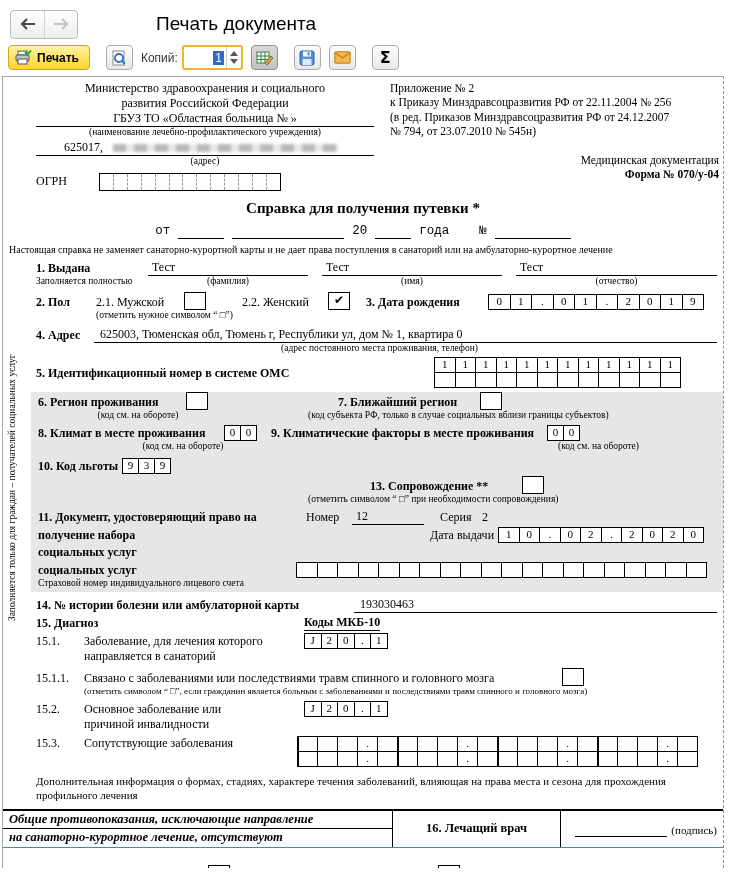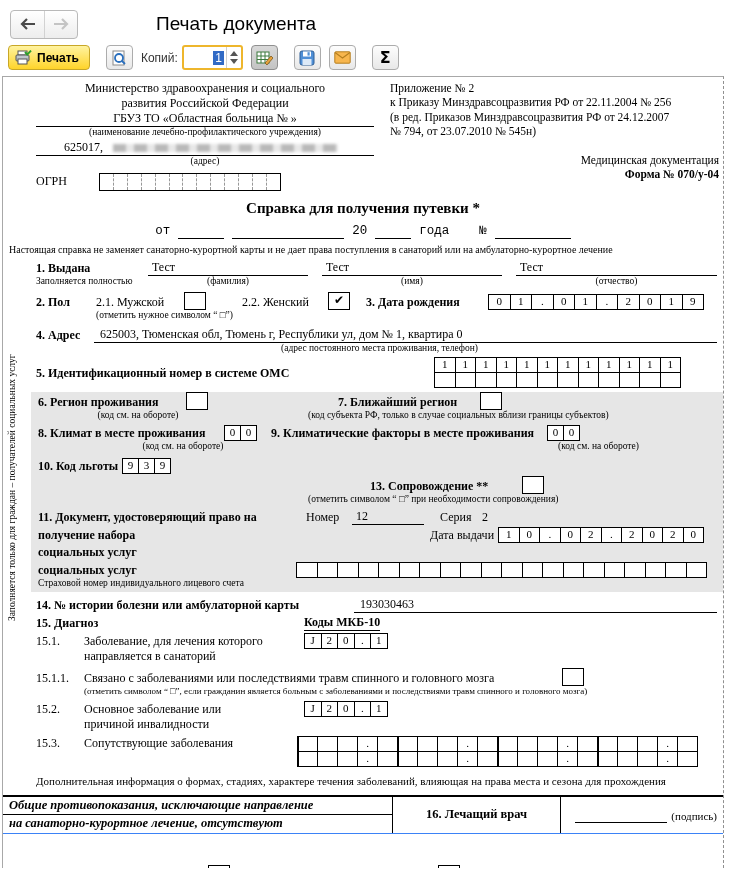--- a/index.html
+++ b/index.html
@@ -537,20 +537,23 @@
           <div class="cell"></div>
           <div class="cell">.</div>
           <div class="cell"></div>
         </div>
     </div>
   </div>
 
   <div class="row" style="margin-top:8px;font-size:11px">
     <span>Дополнительная информация о формах, стадиях, характере течения заболеваний, влияющая на права места и сезона для прохождения</span>
   </div>
+  <div class="row" style="font-size:11px">
+    <span>профильного лечения</span>
+  </div>
 
   <div class="btable">
     <div class="bt-left">
       <div>Общие противопоказания, исключающие направление</div>
       <div>на санаторно-курортное лечение, отсутствуют</div>
     </div>
     <div class="bt-mid">16. Лечащий врач</div>
     <div class="bt-right">
       <span class="sigline"></span>
       <span>(подпись)</span>

